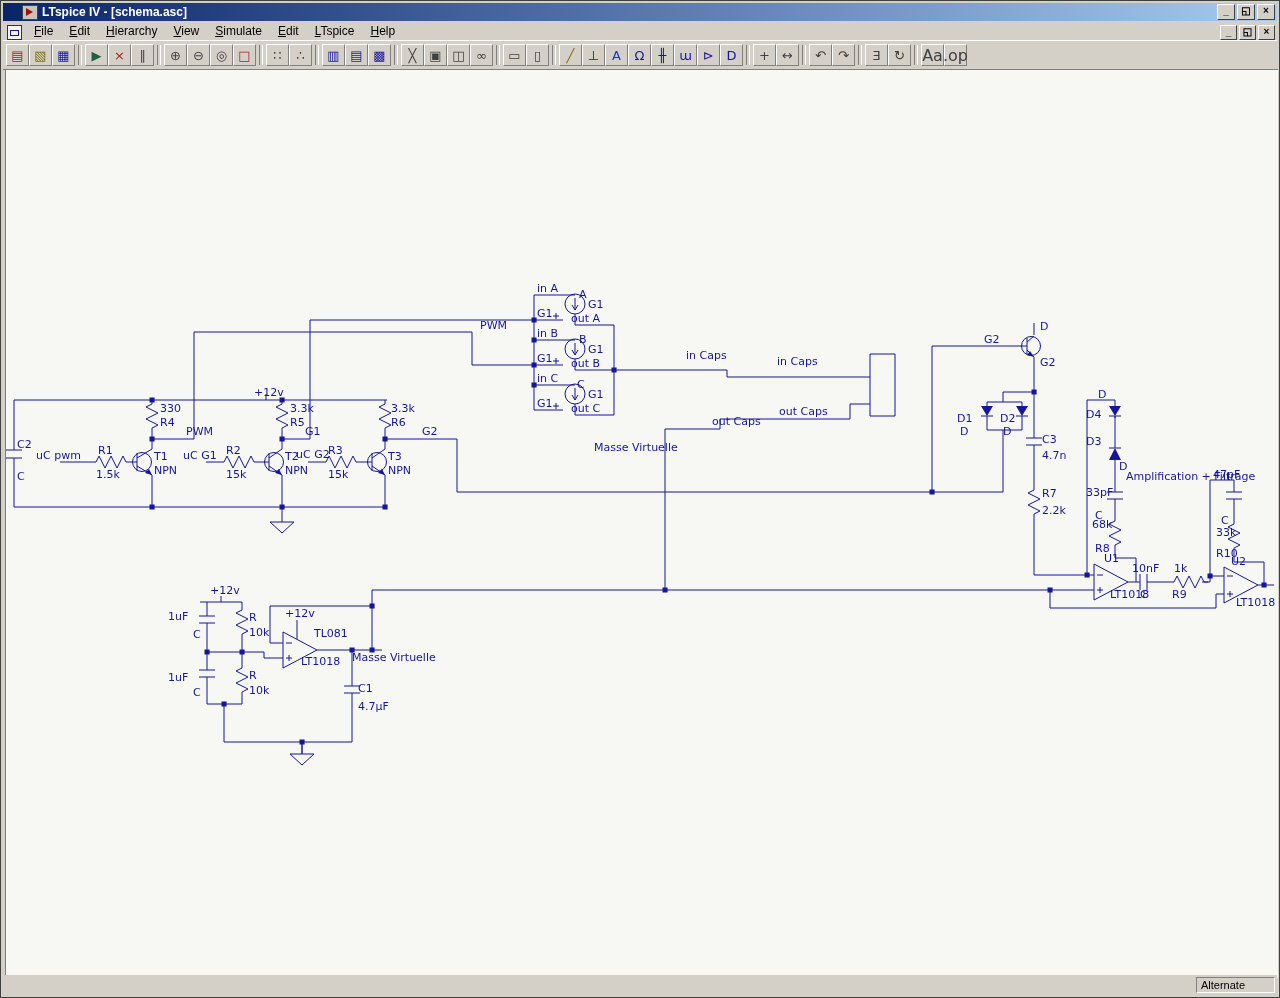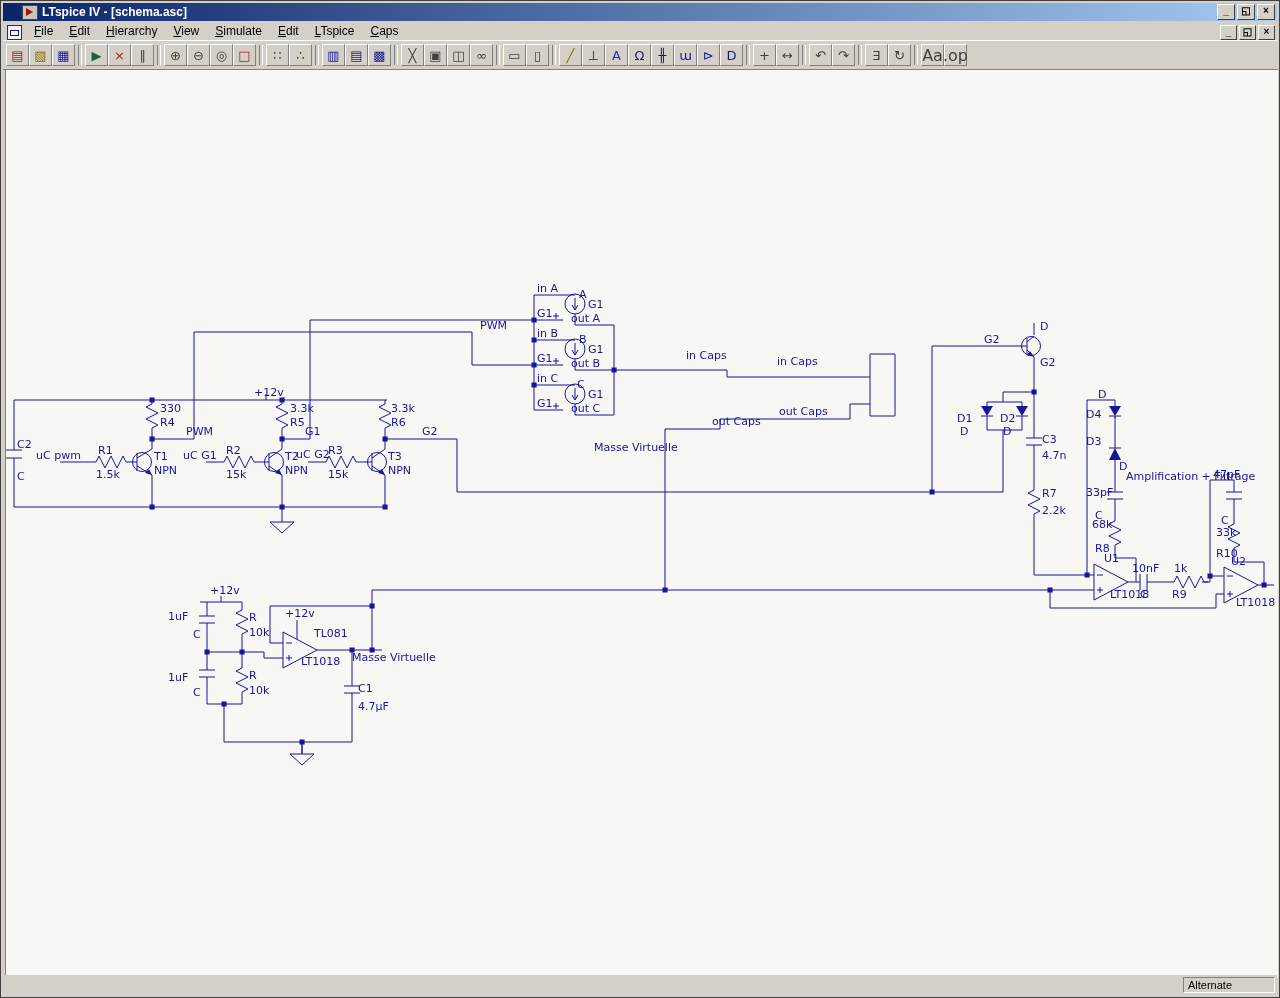--- a/index.html
+++ b/index.html
@@ -40,21 +40,21 @@
   
   .canvas{position:absolute;left:4px;top:68px;width:1272px;height:908px;background:#f7f7f4;
     border-top:1px solid #808080;border-left:1px solid #808080;box-sizing:content-box}
   .canvas svg{display:block}
   .sch path,.sch circle{stroke:#16169a;stroke-width:1;fill:none}
   .sch path.f{fill:#16169a;stroke:none}
   .sch .dots{stroke:#16169a;stroke-width:5;stroke-linecap:square;fill:none}
   .sch text{font-family:"DejaVu Sans",sans-serif;font-size:11px;fill:#16169a;stroke:none}
   
   .statusbar{position:absolute;left:2px;bottom:2px;right:2px;height:20px;background:#d4d0c8}
-  .status-cell{position:absolute;right:2px;top:2px;width:92px;height:16px;
+  .status-cell{position:absolute;right:2px;top:2px;width:79px;height:16px;
     border:1px solid;border-color:#808080 #ffffff #ffffff #808080;font-size:11px;
     padding:1px 4px;box-sizing:border-box;background:#d4d0c8}
 </style>
 </head>
 <body>
 
 <div class="titlebar">
   <div class="app-icon"></div>
   <span>LTspice IV - [schema.asc]</span>
   <div class="winbtns">
@@ -66,21 +66,21 @@
 
 <div class="menubar">
   <div class="child-icon"></div>
   <span class="menu-item">File</span>
   <span class="menu-item">Edit</span>
   <span class="menu-item">Hierarchy</span>
   <span class="menu-item">View</span>
   <span class="menu-item">Simulate</span>
   <span class="menu-item">Edit</span>
   <span class="menu-item">LTspice</span>
-  <span class="menu-item">Caps</span>
+  <span class="menu-item">Help</span>
   <div class="winbtns">
     <div class="wbtn">_</div>
     <div class="wbtn">◱</div>
     <div class="wbtn">×</div>
   </div>
 </div>
 
 <div class="toolbar">
   <span class="tbtn c-red">▤</span>
   <span class="tbtn c-yel">▧</span>

